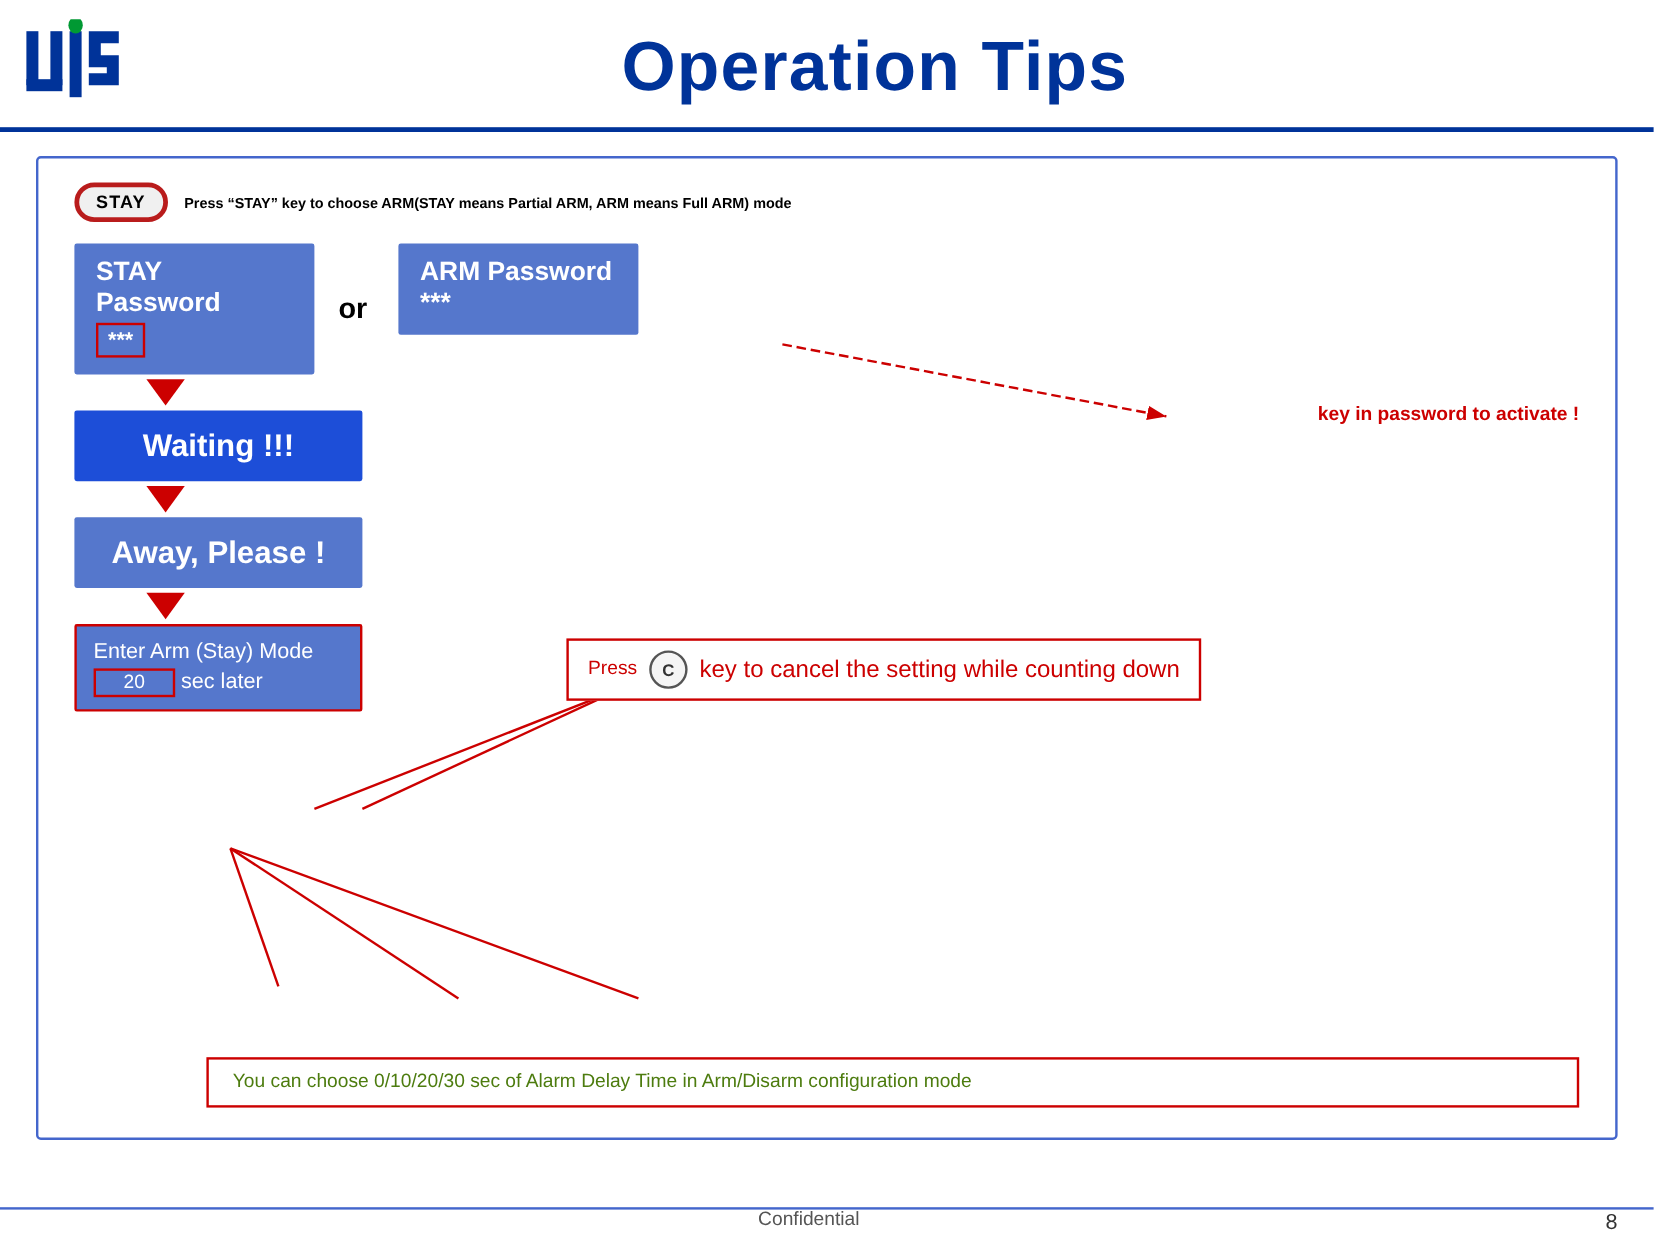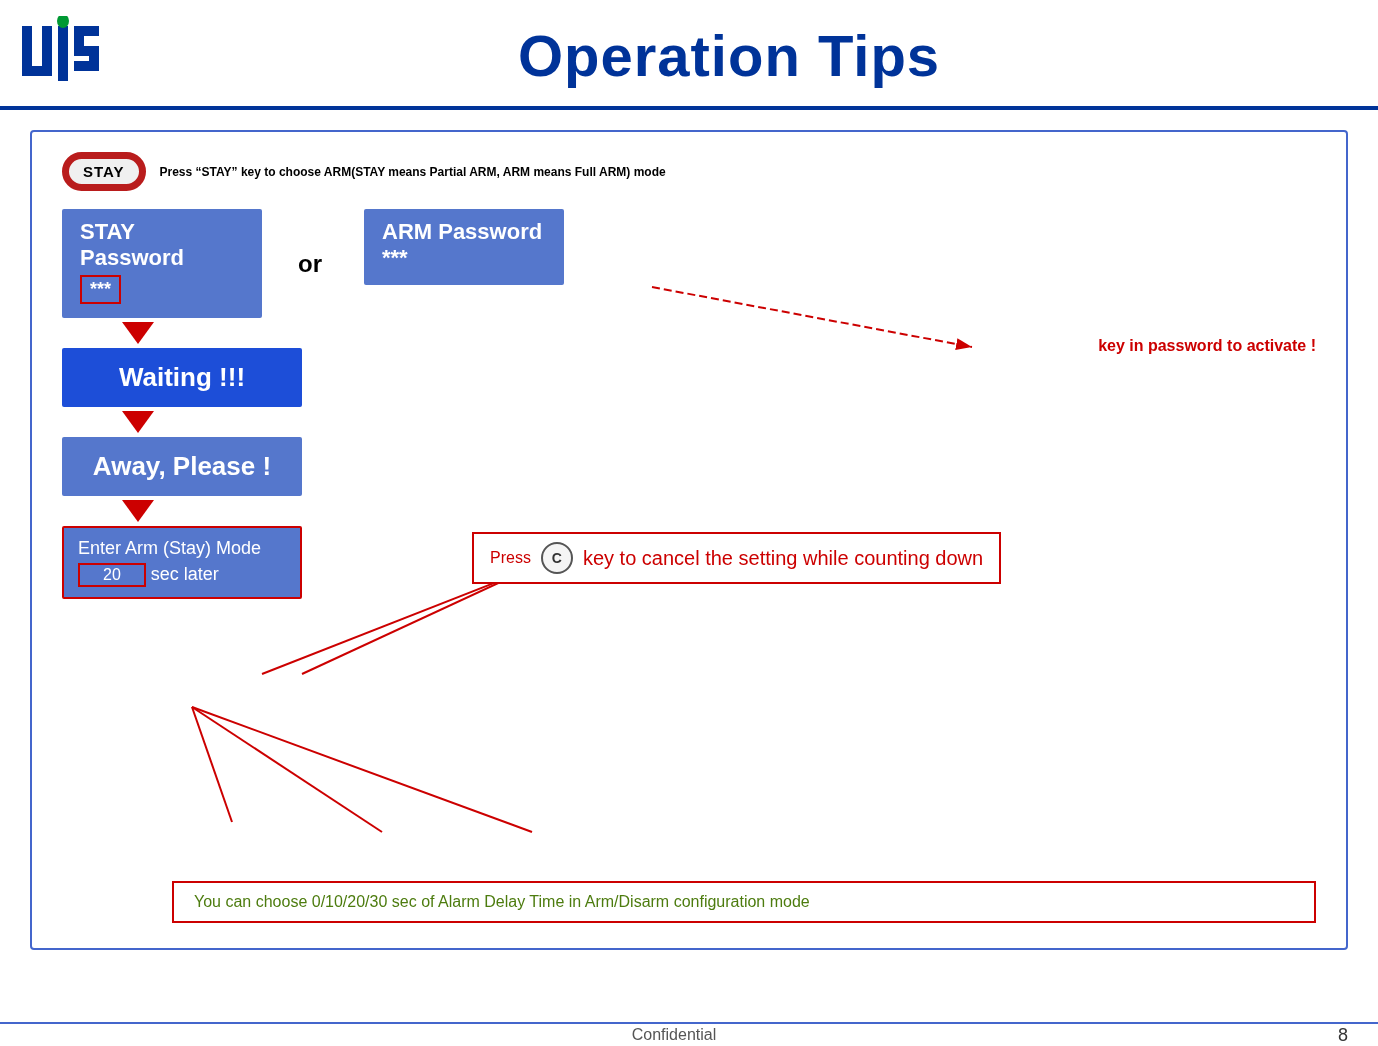--- a/index.html
+++ b/index.html
@@ -53,21 +53,21 @@
 
     
     .stay-row {
       display: flex;
       align-items: center;
       margin-bottom: 18px;
       gap: 14px;
     }
     .stay-btn {
       background: #f0f0f0;
-      border: 7px solid #b91c1c;
+      border: 4px solid #b91c1c;
       border-radius: 20px;
       padding: 4px 14px;
       font-size: 15px;
       font-weight: bold;
       color: #000;
       letter-spacing: 1px;
     }
     .stay-description {
       font-size: 12px;
       font-weight: bold;
@@ -85,21 +85,21 @@
     .left-flow {
       display: flex;
       flex-direction: column;
       align-items: flex-start;
       width: 360px;
     }
 
     .password-row {
       display: flex;
       align-items: flex-start;
-      gap: 16px;
+      gap: 0;
       width: 100%;
       margin-bottom: 0;
     }
 
     .blue-box {
       background: #5577cc;
       color: #fff;
       padding: 10px 18px 14px 18px;
       border-radius: 2px;
       font-size: 22px;
@@ -234,23 +234,22 @@
       color: #4d7c0f;
       font-size: 16px;
     }
 
     
     .footer {
       position: absolute;
       bottom: 0;
       left: 0;
       right: 0;
-      height: 24px;
-      display: flex;
-      align-items: center;
+      height: 40px;
+      display: flex;
       justify-content: center;
       border-top: 2px solid #4466cc;
       background: #fff;
     }
     .footer-left {
       flex: 1;
     }
     .footer-center {
       font-size: 16px;
       color: #555;

